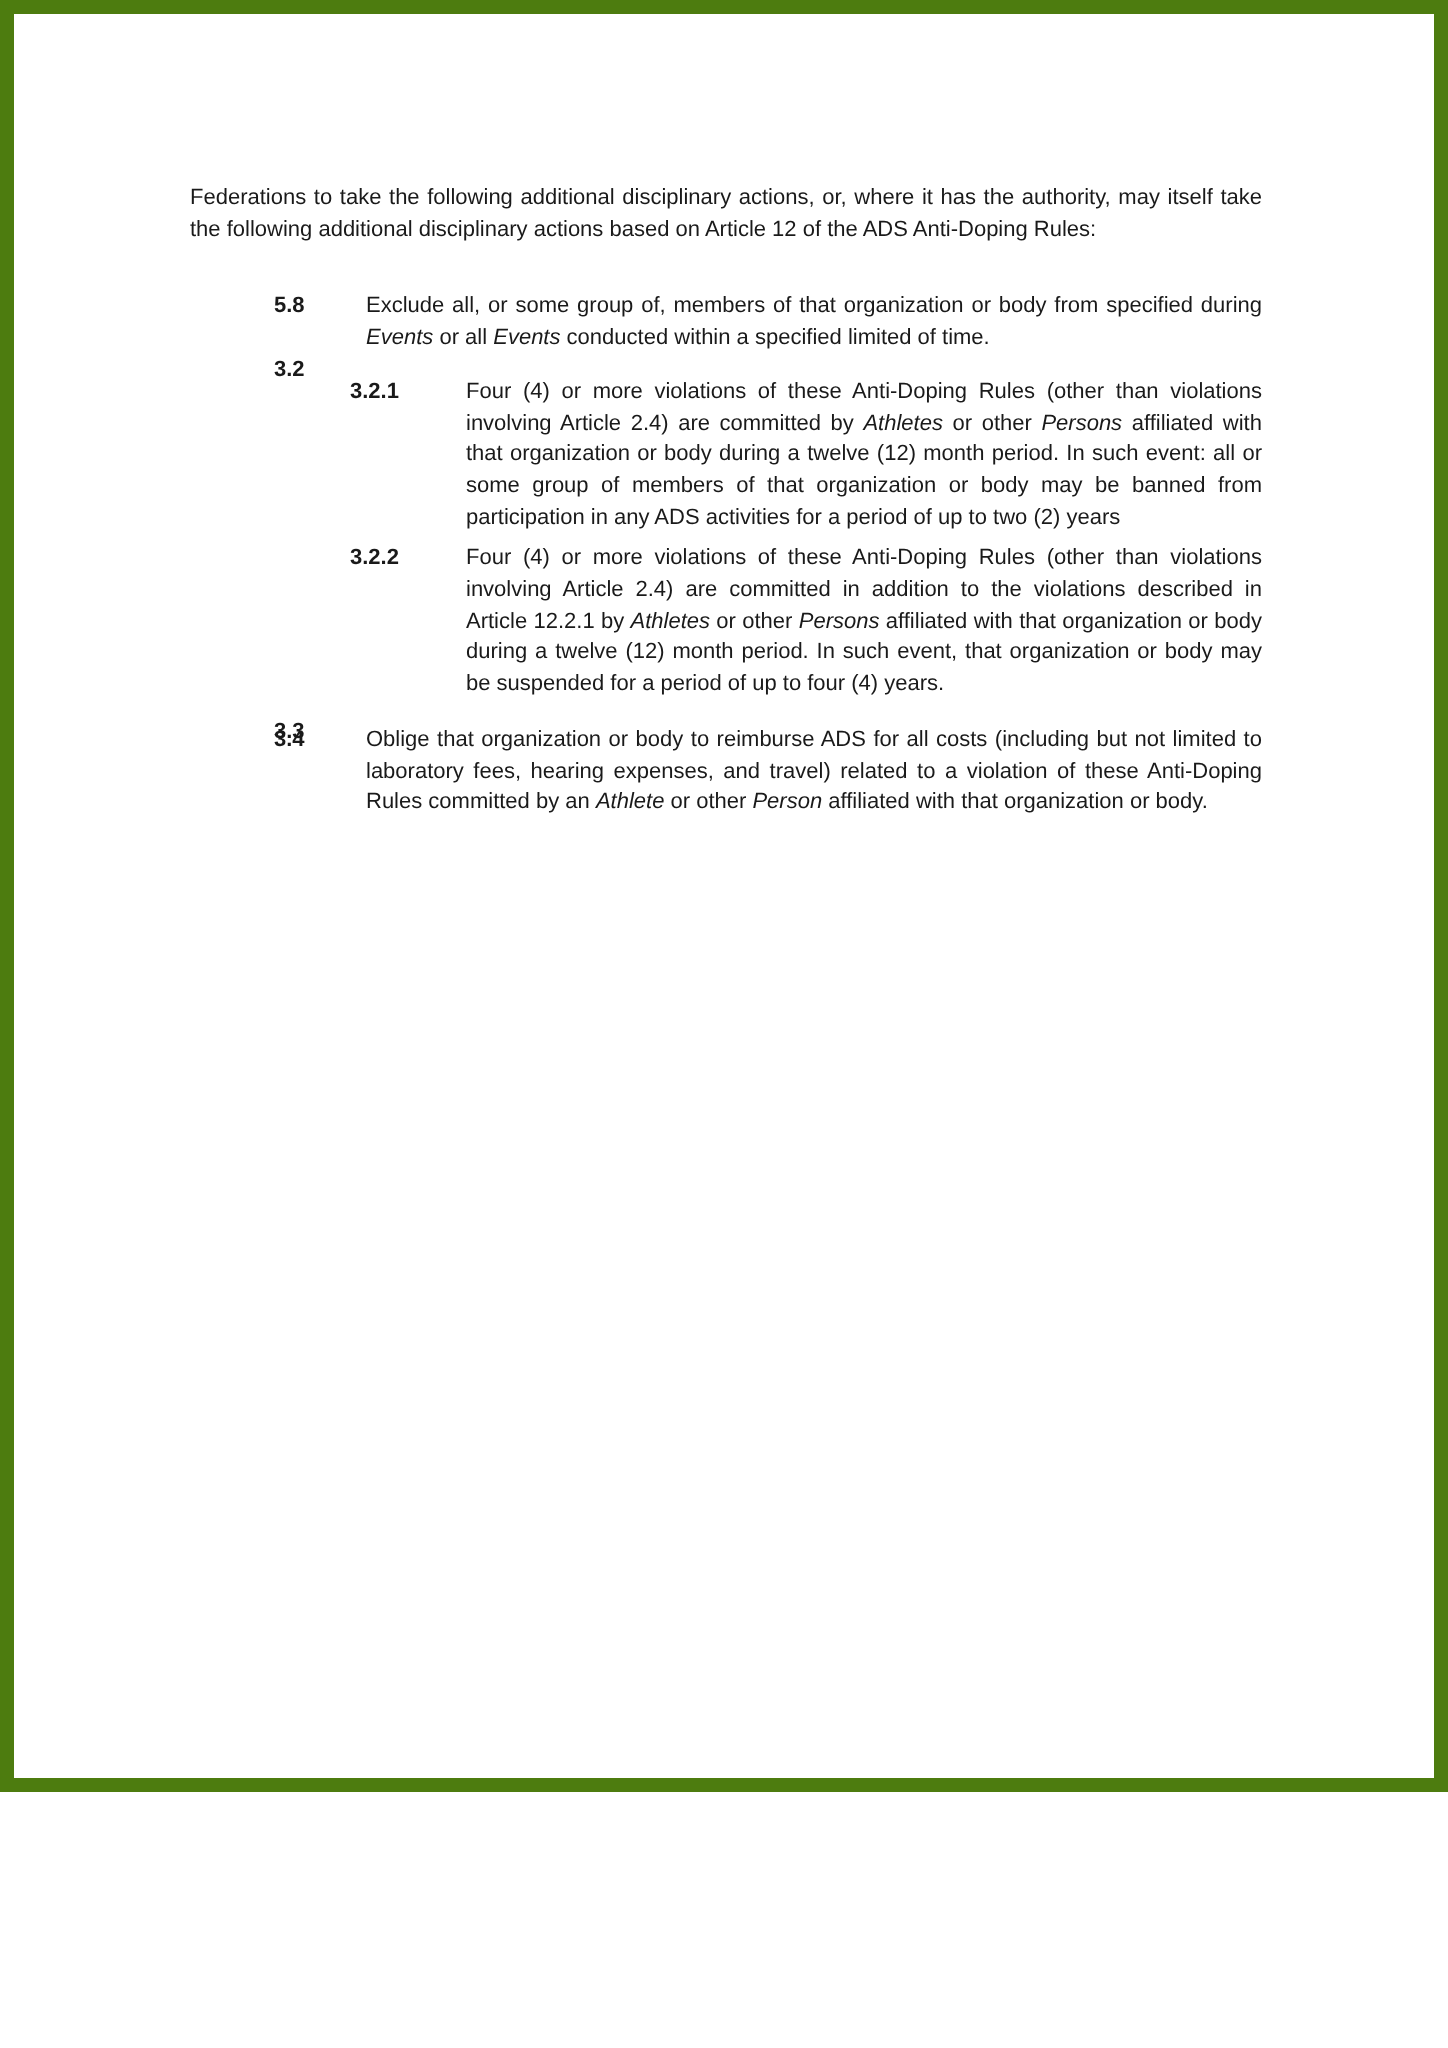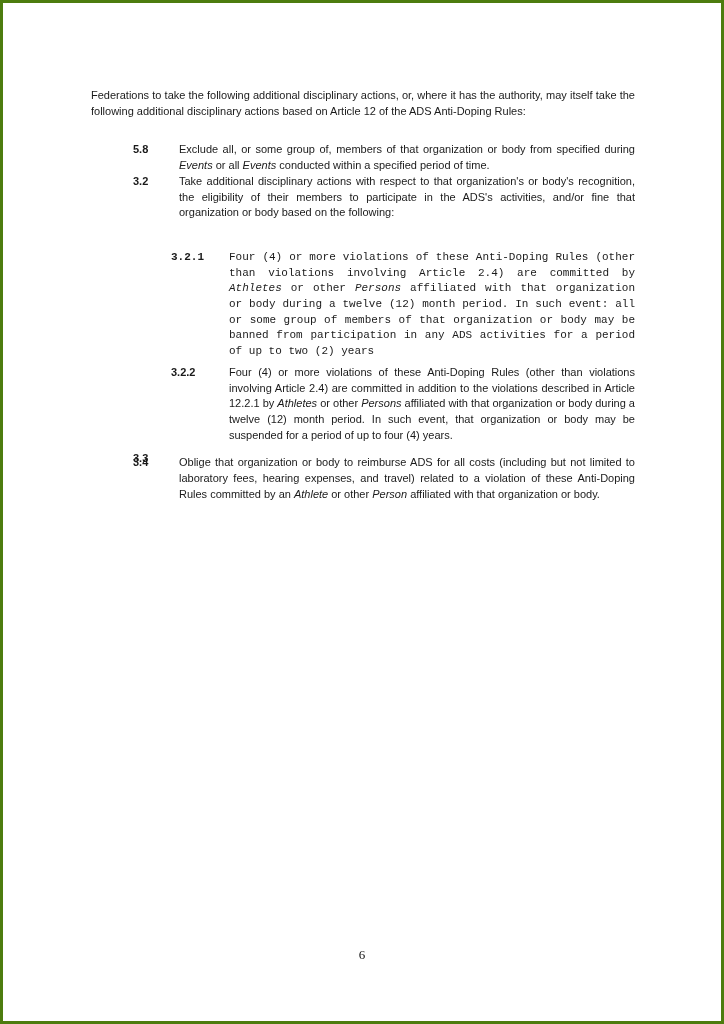--- a/index.html
+++ b/index.html
@@ -3,24 +3,24 @@
 <meta charset="utf-8">
 <style>
   html, body {
     margin: 0;
     padding: 0;
     background: #ffffff;
   }
   .page {
     position: relative;
     width: 724px;
-    height: 1024px;
+    height: 896px;
     box-sizing: border-box;
     background: #ffffff;
-    border: 3px solid #4d7c0f;
+    border: 7px solid #4d7c0f;
     overflow: hidden;
     font-family: "Liberation Sans", sans-serif;
     font-size: 11px;
     line-height: 15.7px;
     color: #1a1a1a;
   }
   .content {
     position: absolute;
     top: 0; left: 0; right: 0;
     padding: 85px 86px 0 88px;
@@ -41,21 +41,21 @@
   .clause .body {
     margin: 0;
     text-align: justify;
   }
   .lvl1 { padding-left: 88px; }
   .lvl1 .num { left: 42px; }
   .lvl2 { padding-left: 138px; }
   .lvl2 .num { left: 80px; }
   .mt-0 { margin-top: 23px; }
   .mt-1 { margin-top: 0; }
-  .mt-2 { margin-top: 29px; font-family: Liberation Mono, monospace; }
+  .mt-2 { margin-top: 11px; }
   .mt-3 { margin-top: 5px; }
   .mt-4 { margin-top: 8px; }
   .mt-5 { margin-top: 12px; }
   .page-number {
     position: absolute;
     top: 944px;
     left: 0;
     right: 0;
     text-align: center;
     font-family: "Liberation Serif", serif;
@@ -67,26 +67,25 @@
 </head>
 <body>
 
 <div class="page">
   <div class="content">
 
     <p class="intro">Federations to take the following additional disciplinary actions, or, where it has the authority, may itself take the following additional disciplinary actions based on Article 12 of the ADS Anti-Doping Rules:</p>
 
     <div class="clause lvl1 mt-0">
       <span class="num">5.8</span>
-      <p class="body"><span>Exclude all, or some group of, members of that organization or body from specified during </span><span style="font-style: italic;">Events</span><span> or all </span><span style="font-style: italic;">Events</span><span> conducted within a specified period of time.</span></p>
+      <p class="body"><span>Exclude all, or some group of, members of that organization or body from specified during </span><span style="font-style: italic;">Events</span><span> or all </span><span style="font-style: italic;">Events</span><span> conducted within a specified limited of time.</span></p>
     </div>
 
     <div class="clause lvl1 mt-1">
       <span class="num">3.2</span>
-      <p class="body"><span>Take additional disciplinary actions with respect to that organization's or body's recognition, the eligibility of their members to participate in the ADS's activities, and/or fine that organization or body based on the following:</span></p>
     </div>
 
     <div class="clause lvl2 mt-2">
       <span class="num">3.2.1</span>
       <p class="body"><span>Four (4) or more violations of these Anti-Doping Rules (other than violations involving Article 2.4) are committed by </span><span style="font-style: italic;">Athletes</span><span> or other </span><span style="font-style: italic;">Persons</span><span> affiliated with that organization or body during a twelve (12) month period. In such event: all or some group of members of that organization or body may be banned from participation in any ADS activities for a period of up to two (2) years</span></p>
     </div>
 
     <div class="clause lvl2 mt-3">
       <span class="num">3.2.2</span>
       <p class="body"><span>Four (4) or more violations of these Anti-Doping Rules (other than violations involving Article 2.4) are committed in addition to the violations described in Article 12.2.1 by </span><span style="font-style: italic;">Athletes</span><span> or other </span><span style="font-style: italic;">Persons</span><span> affiliated with that organization or body during a twelve (12) month period. In such event, that organization or body may be suspended for a period of up to four (4) years.</span></p>

